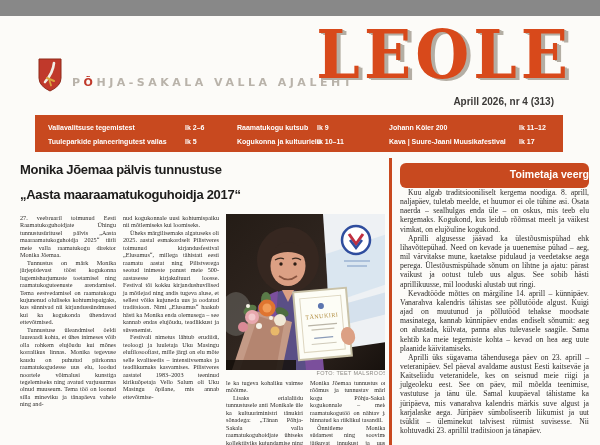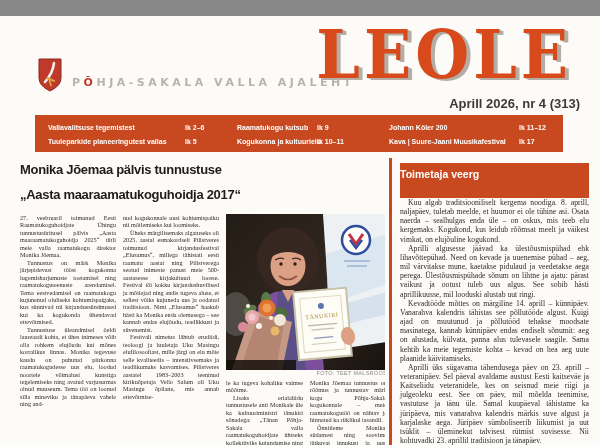--- a/index.html
+++ b/index.html
@@ -23,22 +23,22 @@
   .tagline .accent-letter{color:#c0392b;}
   .logo{
     position:absolute;right:28px;top:6px;
     font-family:"DejaVu Serif",serif;font-weight:bold;
     font-size:62px;line-height:62px;letter-spacing:4px;
     color:var(--logo);
     text-shadow:2px 1px 0 #b4aea4,4px 2px 0 #b4aea4;
     transform:scaleY(1.08);transform-origin:top right;white-space:nowrap;
   }
   .issue{
-    position:absolute;right:20px;top:80px;
-    font-family:"Liberation Sans",sans-serif;font-size:13px;font-weight:bold;
+    position:absolute;right:46px;top:80px;
+    font-family:"Liberation Sans",sans-serif;font-size:10px;font-weight:bold;
     color:#3c3a38;
   }
   
   .toc{
     position:absolute;left:35px;top:99px;width:528px;height:37px;
     background:var(--accent);box-sizing:border-box;
     display:grid;grid-template-columns:137px 52px 80px 72px 130px auto;
     grid-auto-rows:11px;row-gap:3px;
     padding:7px 0 0 13px;
     font-family:"Liberation Sans",sans-serif;font-size:7px;font-weight:bold;
@@ -67,23 +67,24 @@
   .photo{width:161px;height:156px;flex:none;}
   .photo-credit{
     text-align:right;font-family:"Liberation Sans",sans-serif;
     font-size:5.5px;line-height:7px;color:#8d8a85;letter-spacing:0.3px;
   }
   .subcols{display:flex;gap:7px;margin-top:2px;}
   .subcol{width:77px;flex:none;}
   
   .sidebar{position:absolute;left:400px;top:147px;width:189px;}
   .sidebar-header{
-    background:var(--accent);color:#fff;text-align:left;
+    background:var(--accent);color:#fff;text-align:right;
     font-family:"Liberation Sans",sans-serif;font-weight:bold;font-size:10.5px;
-    padding:5px 0 18px;
+    padding:5px 0 8px;
+    border-radius:6px;
   }
   .sidebar p{
     margin:0;font-size:7.7px;line-height:9.15px;text-align:justify;
     text-indent:8px;color:#2e2c2a;
   }
   .sidebar p.first{margin-top:9px;text-indent:0;}
   .sidebar p.dropcap::first-letter{
     float:left;font-size:31px;line-height:25px;padding:1px 3px 0 0;
     font-family:"Liberation Serif",serif;color:#262422;
   }

